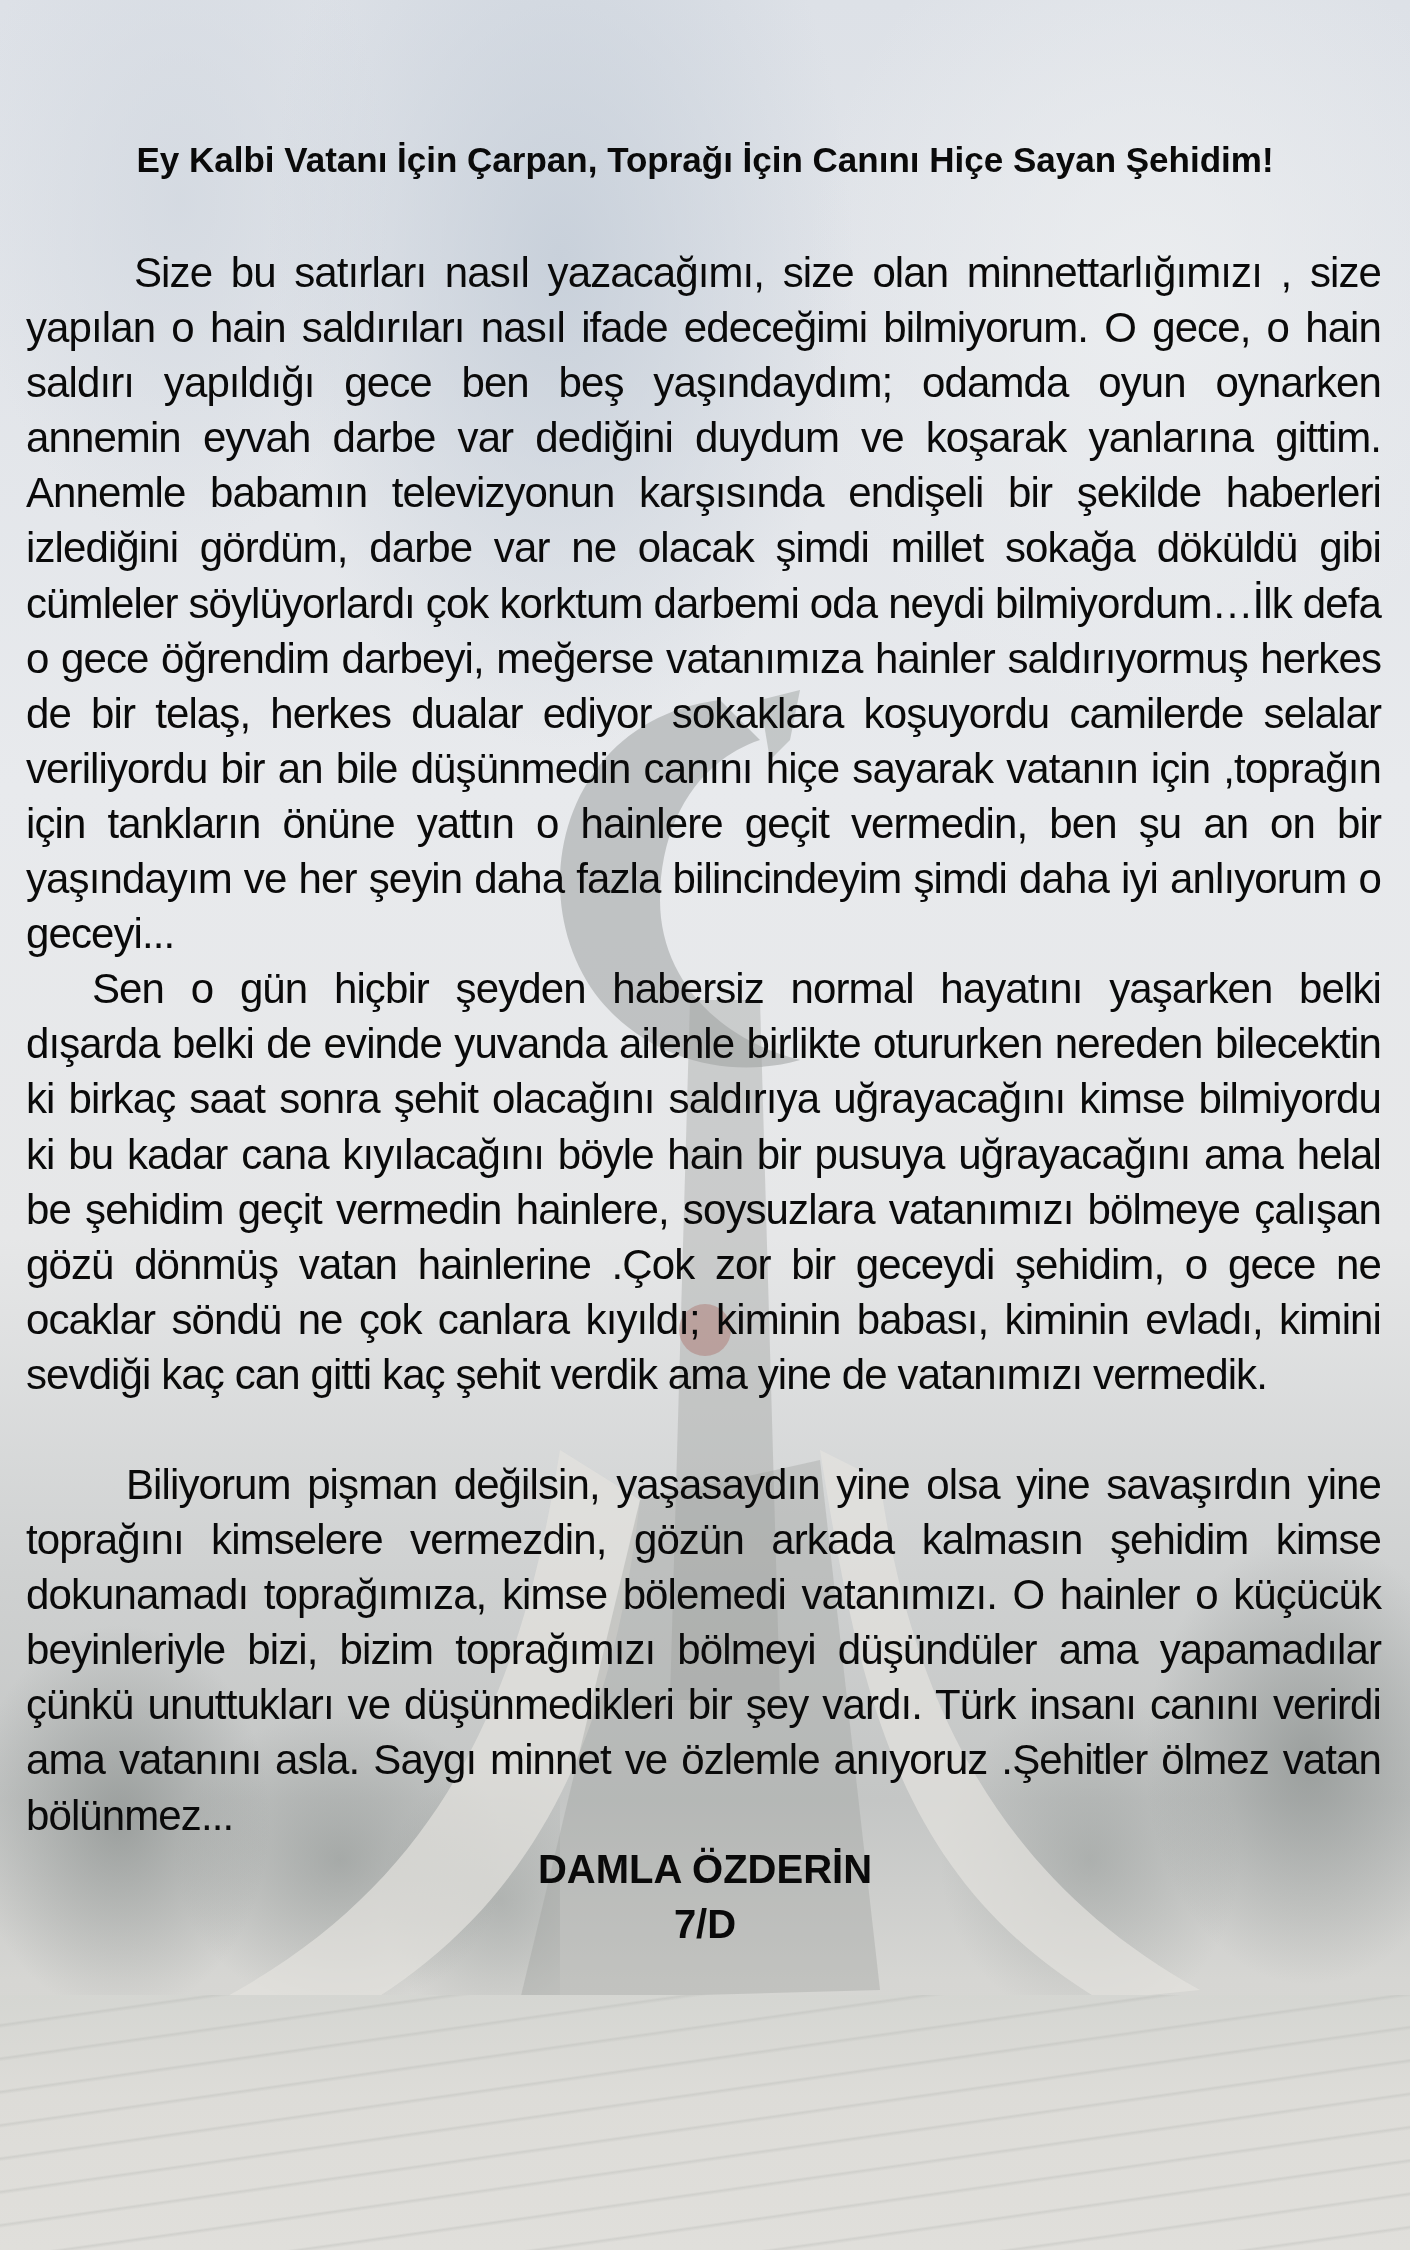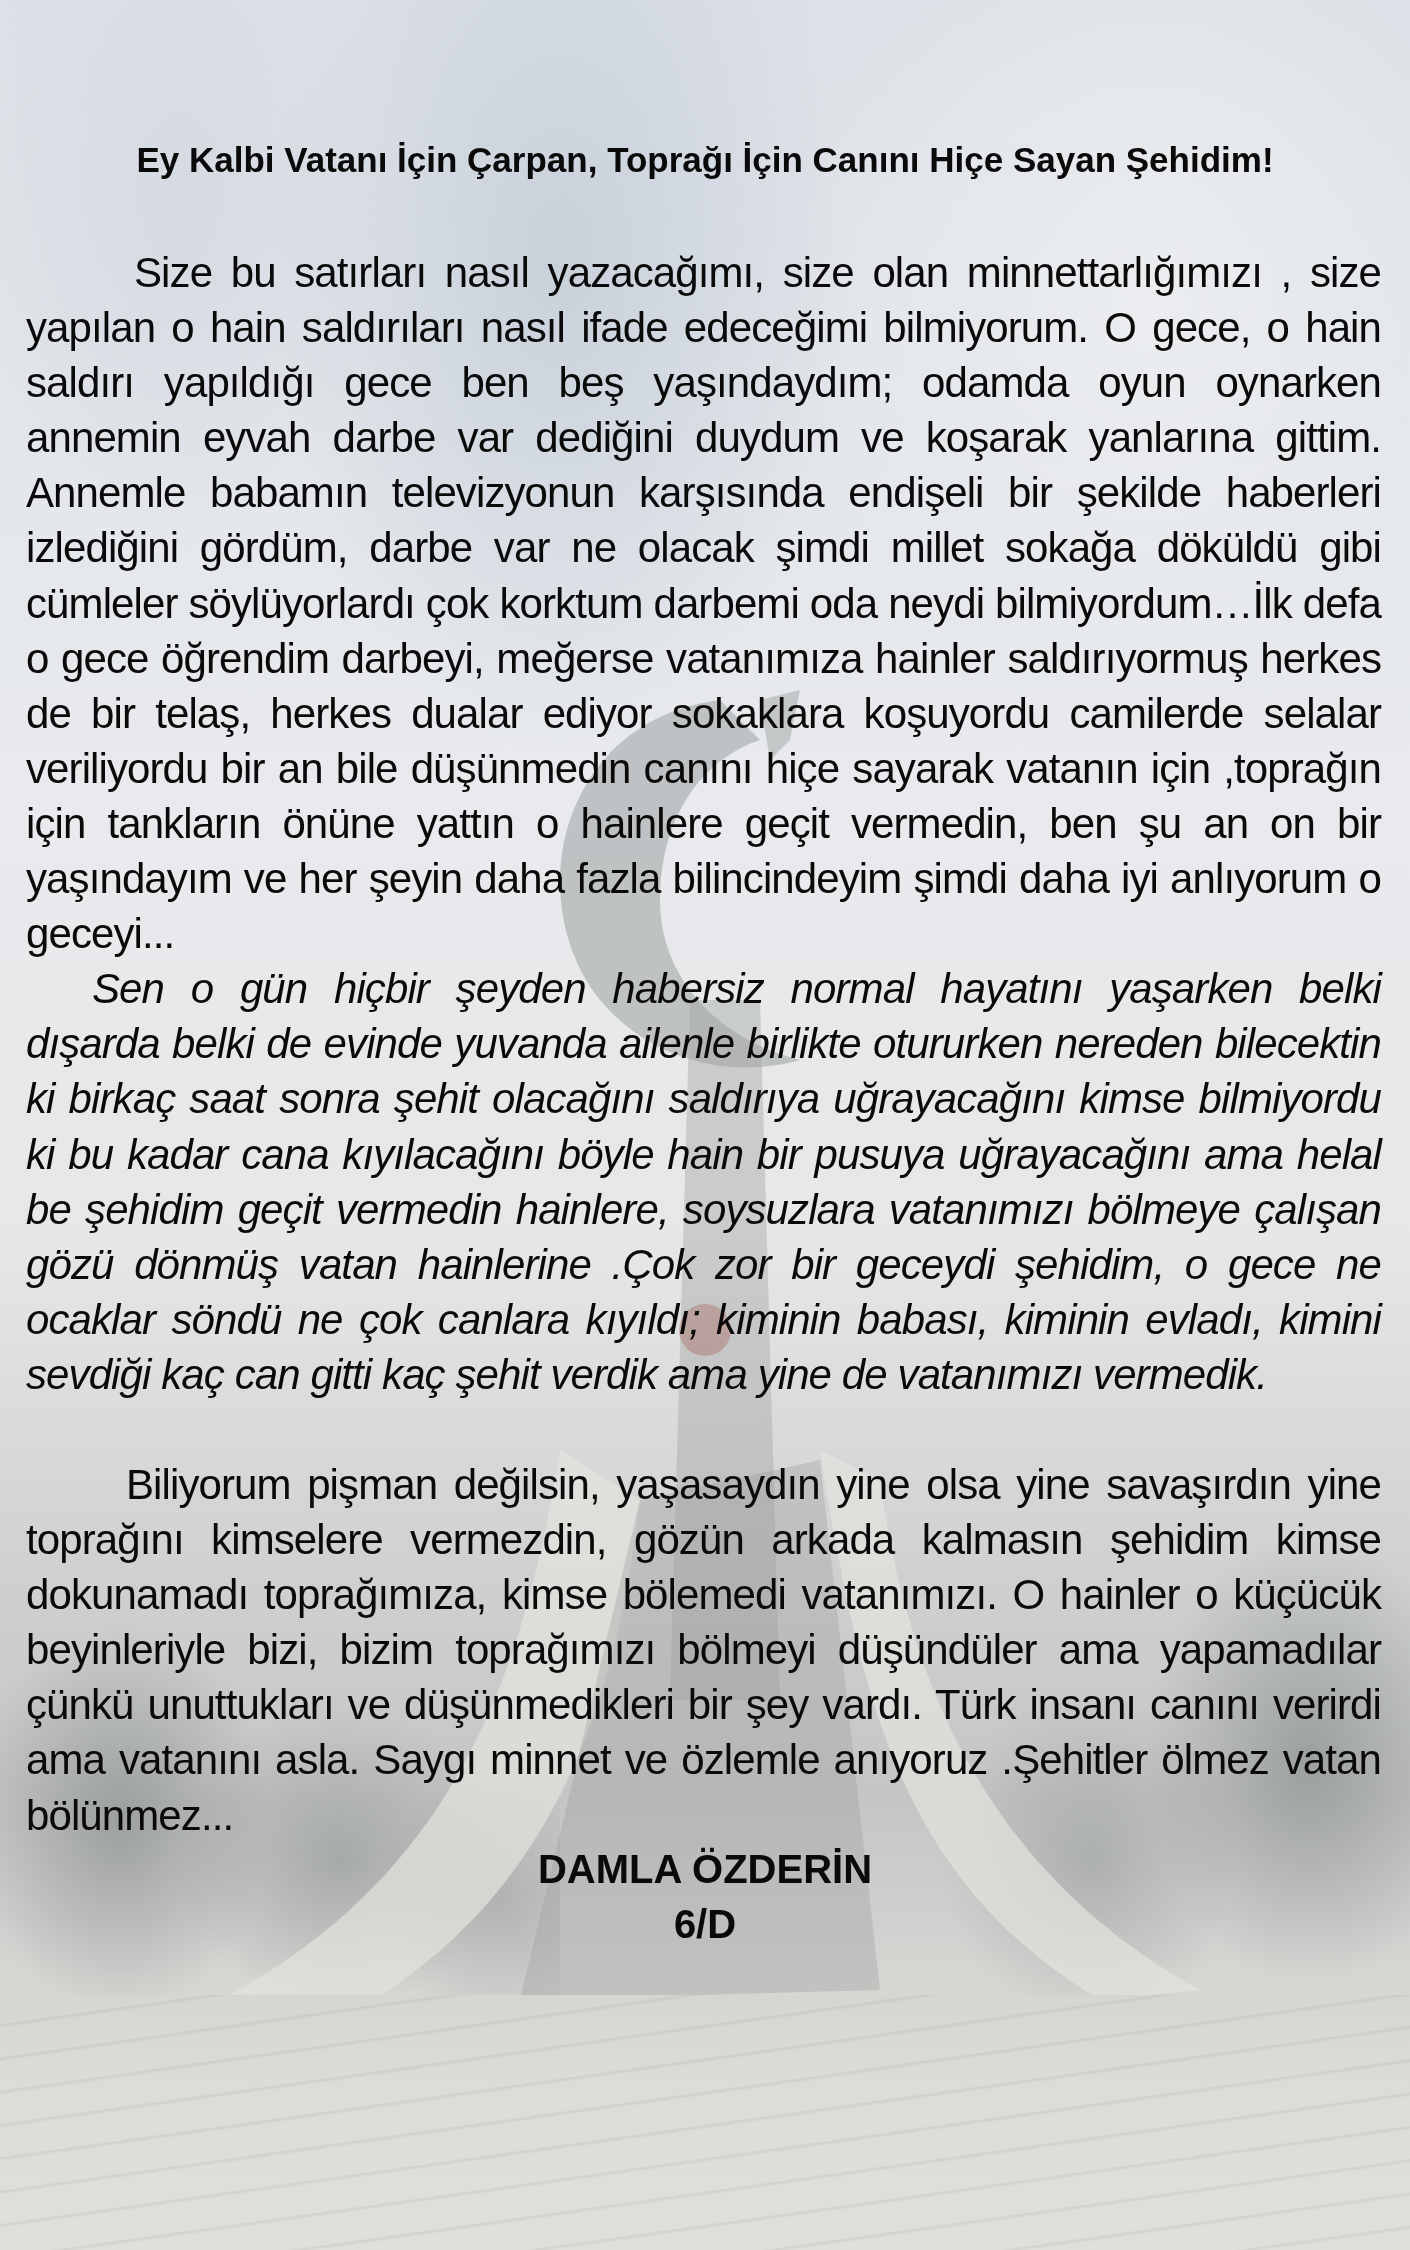--- a/index.html
+++ b/index.html
@@ -91,21 +91,21 @@
       margin: 0;
       font-family: "Liberation Sans", sans-serif;
       font-size: 42px;
       line-height: 55.1px;
       text-align: justify;
       text-align-last: left;
       letter-spacing: -0.9px;
       word-spacing: 0px;
     }
     .p1 { text-indent: 108px; }
-    .p2 { text-indent: 66px; font-style: italic; }
+    .p2 { text-indent: 66px; }
     .p3 { text-indent: 100px; margin-top: 55px; }
     .signature {
       position: absolute;
       left: 0;
       top: 1842px;
       width: 1410px;
       text-align: center;
       font-family: "Liberation Sans", sans-serif;
       font-weight: bold;
       font-size: 40px;
@@ -141,15 +141,15 @@
   <h1 class="title">Ey Kalbi Vatanı İçin Çarpan, Toprağı İçin Canını Hiçe Sayan Şehidim!</h1>
 
   <section class="body-text">
     <p class="para p1">Size bu satırları nasıl yazacağımı, size olan minnettarlığımızı , size yapılan o hain saldırıları  nasıl ifade edeceğimi bilmiyorum. O gece, o hain saldırı yapıldığı gece ben  beş yaşındaydım; odamda oyun oynarken annemin eyvah darbe var dediğini duydum ve koşarak yanlarına gittim. Annemle babamın televizyonun karşısında endişeli bir şekilde haberleri izlediğini gördüm, darbe var ne olacak şimdi millet sokağa döküldü gibi cümleler söylüyorlardı çok korktum darbemi oda neydi bilmiyordum…İlk defa o gece öğrendim darbeyi, meğerse vatanımıza hainler  saldırıyormuş herkes de bir telaş, herkes dualar ediyor sokaklara koşuyordu camilerde selalar veriliyordu bir an bile düşünmedin canını hiçe sayarak vatanın için ,toprağın için tankların önüne yattın o hainlere geçit vermedin, ben şu an on bir yaşındayım ve her şeyin daha fazla bilincindeyim şimdi daha iyi anlıyorum o geceyi...</p>
     <p class="para p2">Sen o gün hiçbir şeyden habersiz normal hayatını yaşarken belki dışarda belki de evinde yuvanda ailenle birlikte otururken nereden bilecektin ki birkaç saat sonra şehit olacağını saldırıya uğrayacağını kimse bilmiyordu ki bu kadar cana kıyılacağını böyle hain bir pusuya uğrayacağını ama helal be şehidim geçit vermedin hainlere, soysuzlara vatanımızı bölmeye çalışan gözü dönmüş vatan hainlerine .Çok zor bir geceydi şehidim, o gece ne ocaklar söndü ne çok canlara kıyıldı; kiminin babası, kiminin evladı, kimini sevdiği kaç can gitti kaç şehit verdik ama yine de vatanımızı vermedik.</p>
     <p class="para p3">Biliyorum pişman değilsin, yaşasaydın yine olsa yine savaşırdın yine toprağını kimselere vermezdin, gözün arkada kalmasın şehidim kimse dokunamadı toprağımıza, kimse bölemedi vatanımızı. O hainler o küçücük beyinleriyle bizi, bizim toprağımızı bölmeyi düşündüler ama yapamadılar çünkü unuttukları ve düşünmedikleri bir şey vardı. Türk insanı canını verirdi ama vatanını asla. Saygı minnet ve özlemle anıyoruz .Şehitler ölmez vatan bölünmez...</p>
   </section>
 
   <footer class="signature">
     <div>DAMLA ÖZDERİN</div>
-    <div>6/D</div>
+    <div>7/D</div>
   </footer>
 </main>
 
 </body></html>

